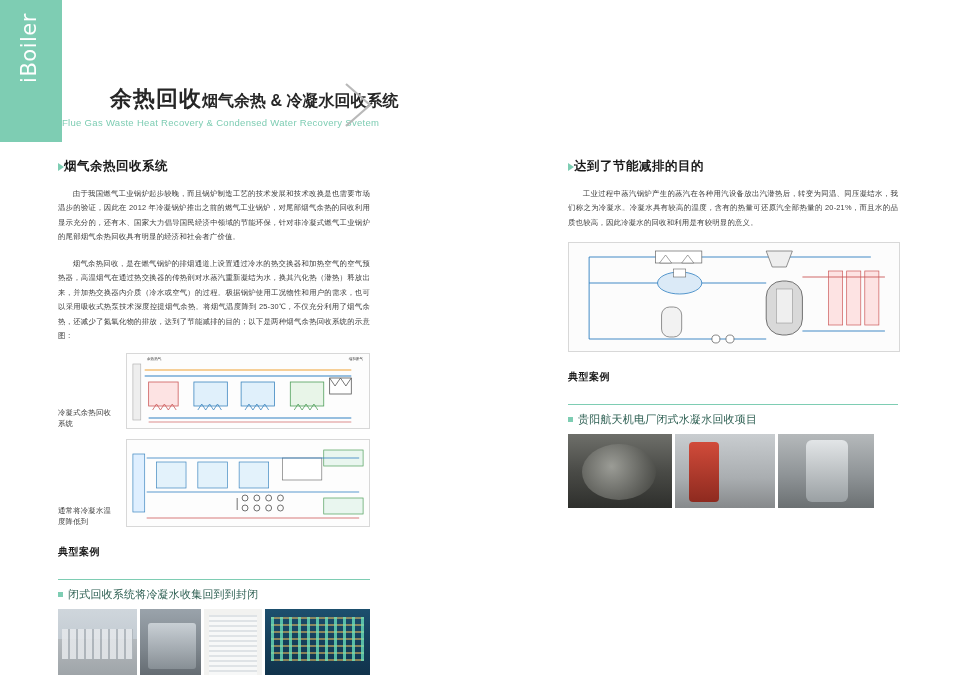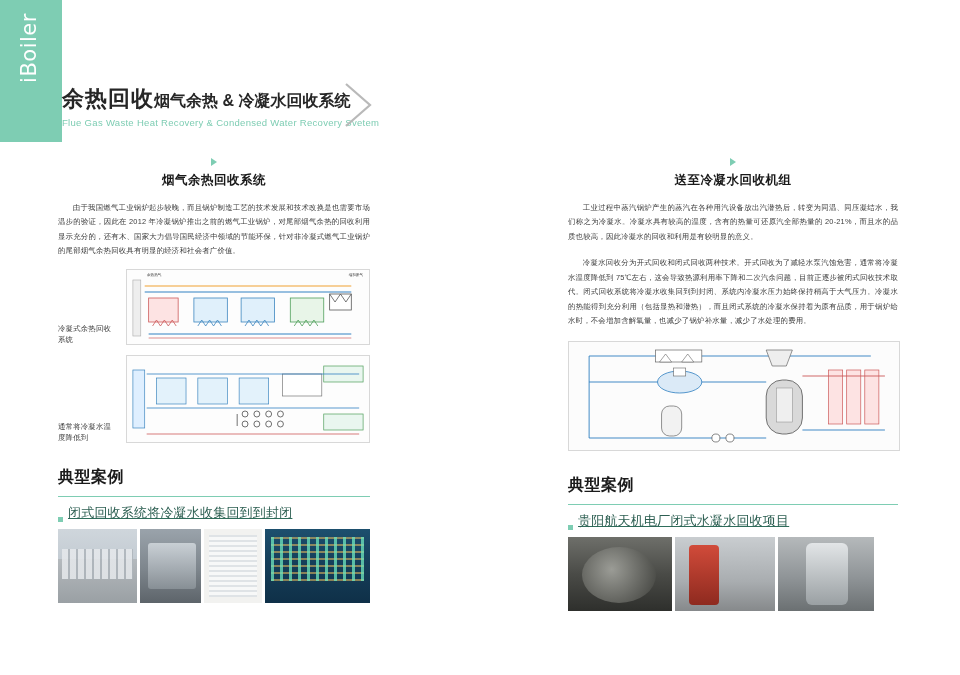--- a/index.html
+++ b/index.html
@@ -51,20 +51,21 @@
     left: 62px;
     top: 86px;
     width: 850px;
   }
   .title-cn {
     font-size: 22px;
     color: #262626;
     font-weight: bold;
     letter-spacing: 1px;
     line-height: 1.2;
+    padding-left: 48px;
   }
   .title-cn .t2 {
     font-size: 16px;
     font-weight: bold;
     letter-spacing: 0px;
   }
   .title-en {
     margin-top: 5px;
     font-size: 9.5px;
     color: #7ecdb3;
@@ -84,23 +85,22 @@
     position: absolute;
     top: 158px;
     width: 312px;
   }
   .col-left { left: 58px; }
   .col-right { left: 568px; width: 330px; }
 
   .sec-head {
     display: flex;
     align-items: center;
-    gap: 6px;
+    gap: 0;
     margin-bottom: 9px;
-    flex-direction: column;
   }
   .sec-head .tri {
     width: 0; height: 0;
     border-left: 6px solid #7ecdb3;
     border-top: 4px solid transparent;
     border-bottom: 4px solid transparent;
   }
   .sec-head .txt {
     font-size: 12.5px;
     color: #1a1a1a;
@@ -149,37 +149,36 @@
     border: 1px solid #d8d8d8;
     background: #fcfcfc;
     height: 108px;
     width: 100%;
     position: relative;
     overflow: hidden;
   }
 
   
   .case-head {
-    margin-top: 24px;
-    font-size: 16px;
+    margin-top: 18px;
+    font-size: 10px;
     color: #1a1a1a;
     font-weight: bold;
     letter-spacing: 0.5px;
-    padding-bottom: 8px;
+    padding-bottom: 20px;
     border-bottom: 1px solid #7ecdb3;
   }
   .case-sub {
     margin-top: 7px;
     display: flex;
-    align-items: flex-end;
+    align-items: center;
     gap: 5px;
-    font-size: 13px;
+    font-size: 11px;
     color: #2f6e5c;
     letter-spacing: 0.2px;
-    text-decoration: underline;
   }
   .case-sub .sq {
     width: 5px; height: 5px;
     background: #7ecdb3;
     display: inline-block;
   }
   .case-sub .lbl { color: #2d5f52; }
 
   .photos {
     margin-top: 7px;
@@ -289,20 +288,21 @@
   </div>
 
   <div class="col col-left">
 
     <div class="sec-head">
       <span class="tri"></span>
       <span class="txt">烟气余热回收系统</span>
     </div>
 
     <p class="para">由于我国燃气工业锅炉起步较晚，而且锅炉制造工艺的技术发展和技术改换是也需要市场温步的验证，因此在 2012 年冷凝锅炉推出之前的燃气工业锅炉，对尾部烟气余热的回收利用显示充分的，还有木、国家大力倡导国民经济中领域的节能环保，针对非冷凝式燃气工业锅炉的尾部烟气余热回收具有明显的经济和社会者广价值。</p>
+    <p class="para">烟气余热回收，是在燃气锅炉的排烟通道上设置通过冷水的热交换器和加热空气的空气预热器，高温烟气在通过热交换器的传热剖对水蒸汽重新凝结为水，换其汽化热（潜热）释放出来，并加热交换器内介质（冷水或空气）的过程。极据锅炉使用工况物性和用户的需求，也可以采用吸收式热泵技术深度控提烟气余热。将烟气温度降到 25-30℃，不仅充分利用了烟气余热，还减少了氮氧化物的排放，达到了节能减排的目的；以下是两种烟气余热回收系统的示意图：</p>
 
     <div class="diagram-block">
       <div class="diagram-label">冷凝式余热回收系统</div>
       <div class="diagram-box">
         <svg width="100%" height="74" viewBox="0 0 246 74" preserveAspectRatio="none">
           <rect x="0" y="0" width="246" height="74" fill="#fdfdfd"></rect>
 
           <line x1="18" y1="16" x2="228" y2="16" stroke="#f0a030" stroke-width="1"></line>
           <line x1="18" y1="22" x2="228" y2="22" stroke="#2f7fc1" stroke-width="1"></line>
 
@@ -378,25 +378,24 @@
       <div class="photo ph4">
           <span class="cap">中控监控画面</span>
         </div>
     </div>
   </div>
 
   <div class="col col-right">
 
     <div class="sec-head">
       <span class="tri"></span>
-      <span class="txt">送至冷凝水回收机组</span>
+      <span class="txt">达到了节能减排的目的</span>
     </div>
 
     <p class="para">工业过程中蒸汽锅炉产生的蒸汽在各种用汽设备放出汽潜热后，转变为同温、同压凝结水，我们称之为冷凝水。冷凝水具有较高的温度，含有的热量可还原汽全部热量的 20-21%，而且水的品质也较高，因此冷凝水的回收和利用是有较明显的意义。</p>
-    <p class="para">冷凝水回收分为开式回收和闭式回收两种技术。开式回收为了减轻水泵汽蚀危害，通常将冷凝水温度降低到 75℃左右，这会导致热源利用率下降和二次汽余问题，目前正逐步被闭式回收技术取代。闭式回收系统将冷凝水收集回到到封闭、系统内冷凝水压力始终保持稍高于大气压力。冷凝水的热能得到充分利用（包括显热和潜热），而且闭式系统的冷凝水保持着为原有品质，用于锅炉给水时，不会增加含解氧量，也减少了锅炉补水量，减少了水处理的费用。</p>
 
     <div class="diagram-right">
       <svg width="100%" height="108" viewBox="0 0 328 108" preserveAspectRatio="none">
         <rect x="0" y="0" width="328" height="108" fill="#fcfcfc"></rect>
 
         <line x1="20" y1="14" x2="300" y2="14" stroke="#2f7fc1" stroke-width=".9"></line>
 
         <rect x="86" y="8" width="46" height="12" fill="#ffffff" stroke="#666" stroke-width=".7"></rect>
         <path d="M90 20 l6 -8 l6 8 z" fill="#ffffff" stroke="#666" stroke-width=".6"></path>
         <path d="M112 20 l6 -8 l6 8 z" fill="#ffffff" stroke="#666" stroke-width=".6"></path>

